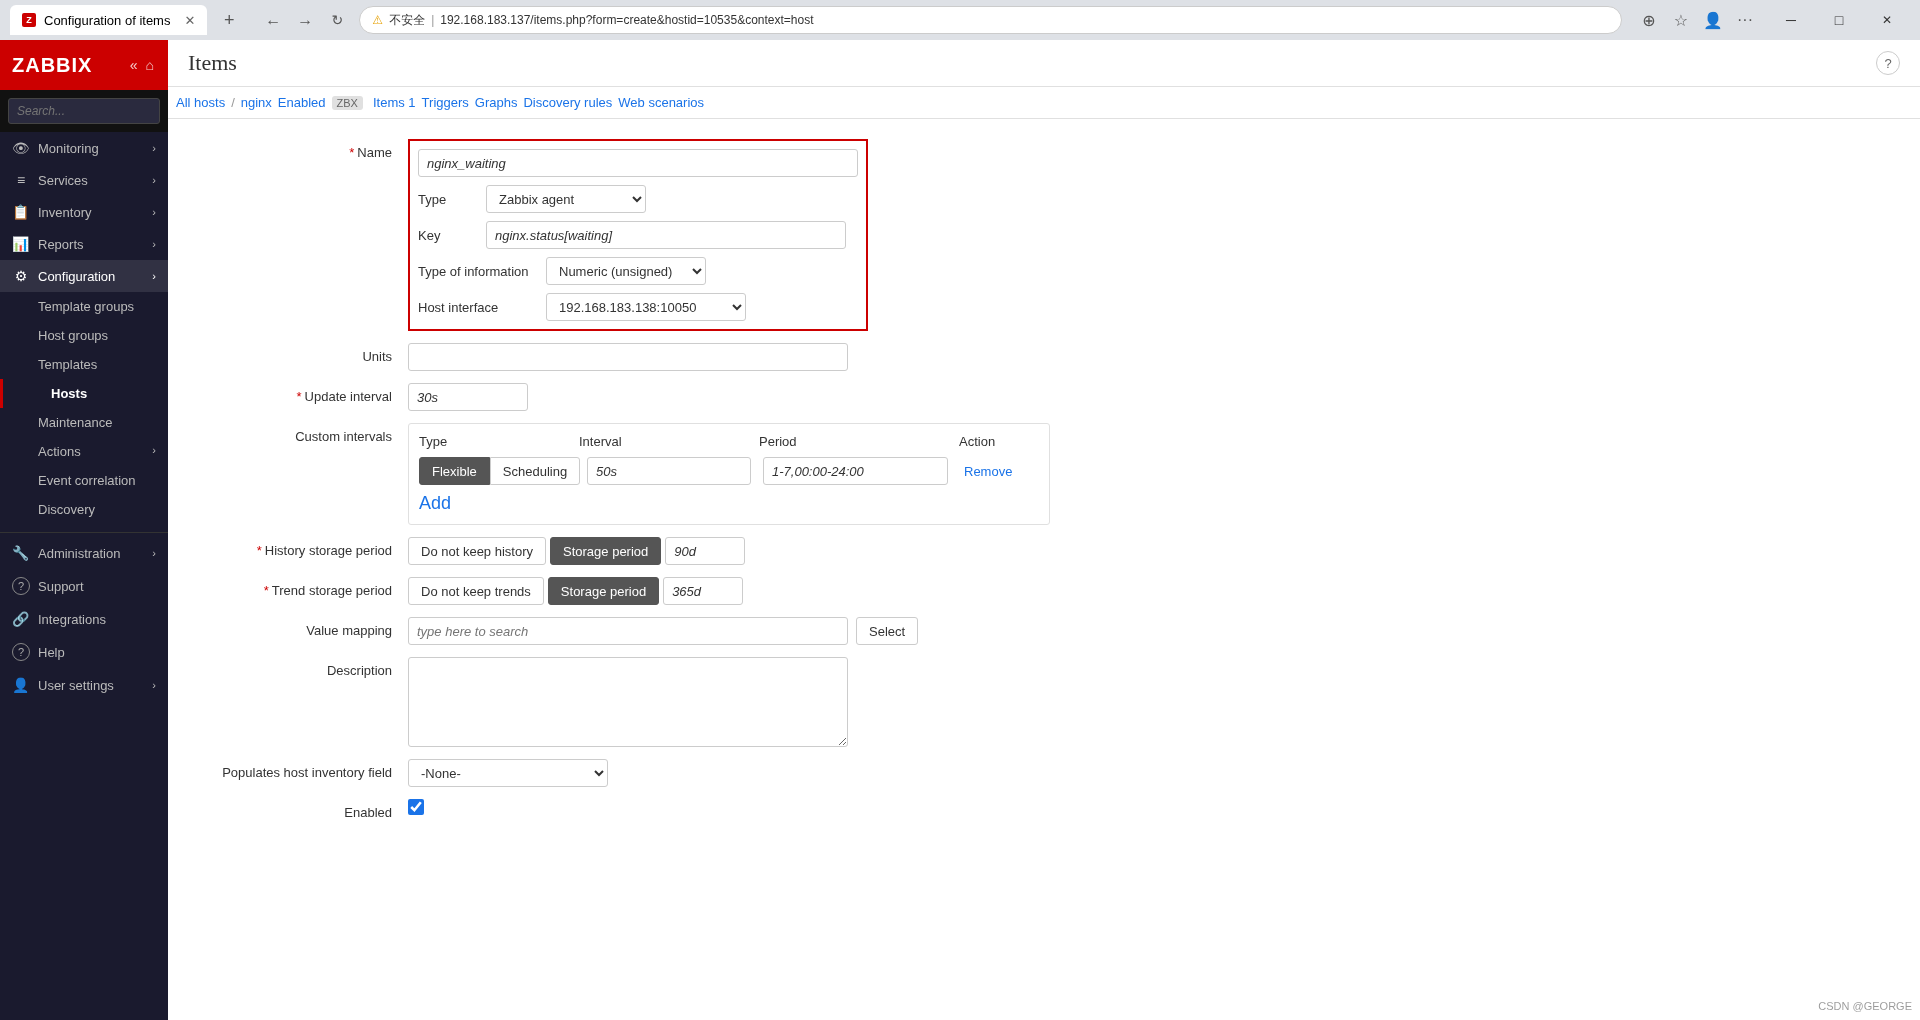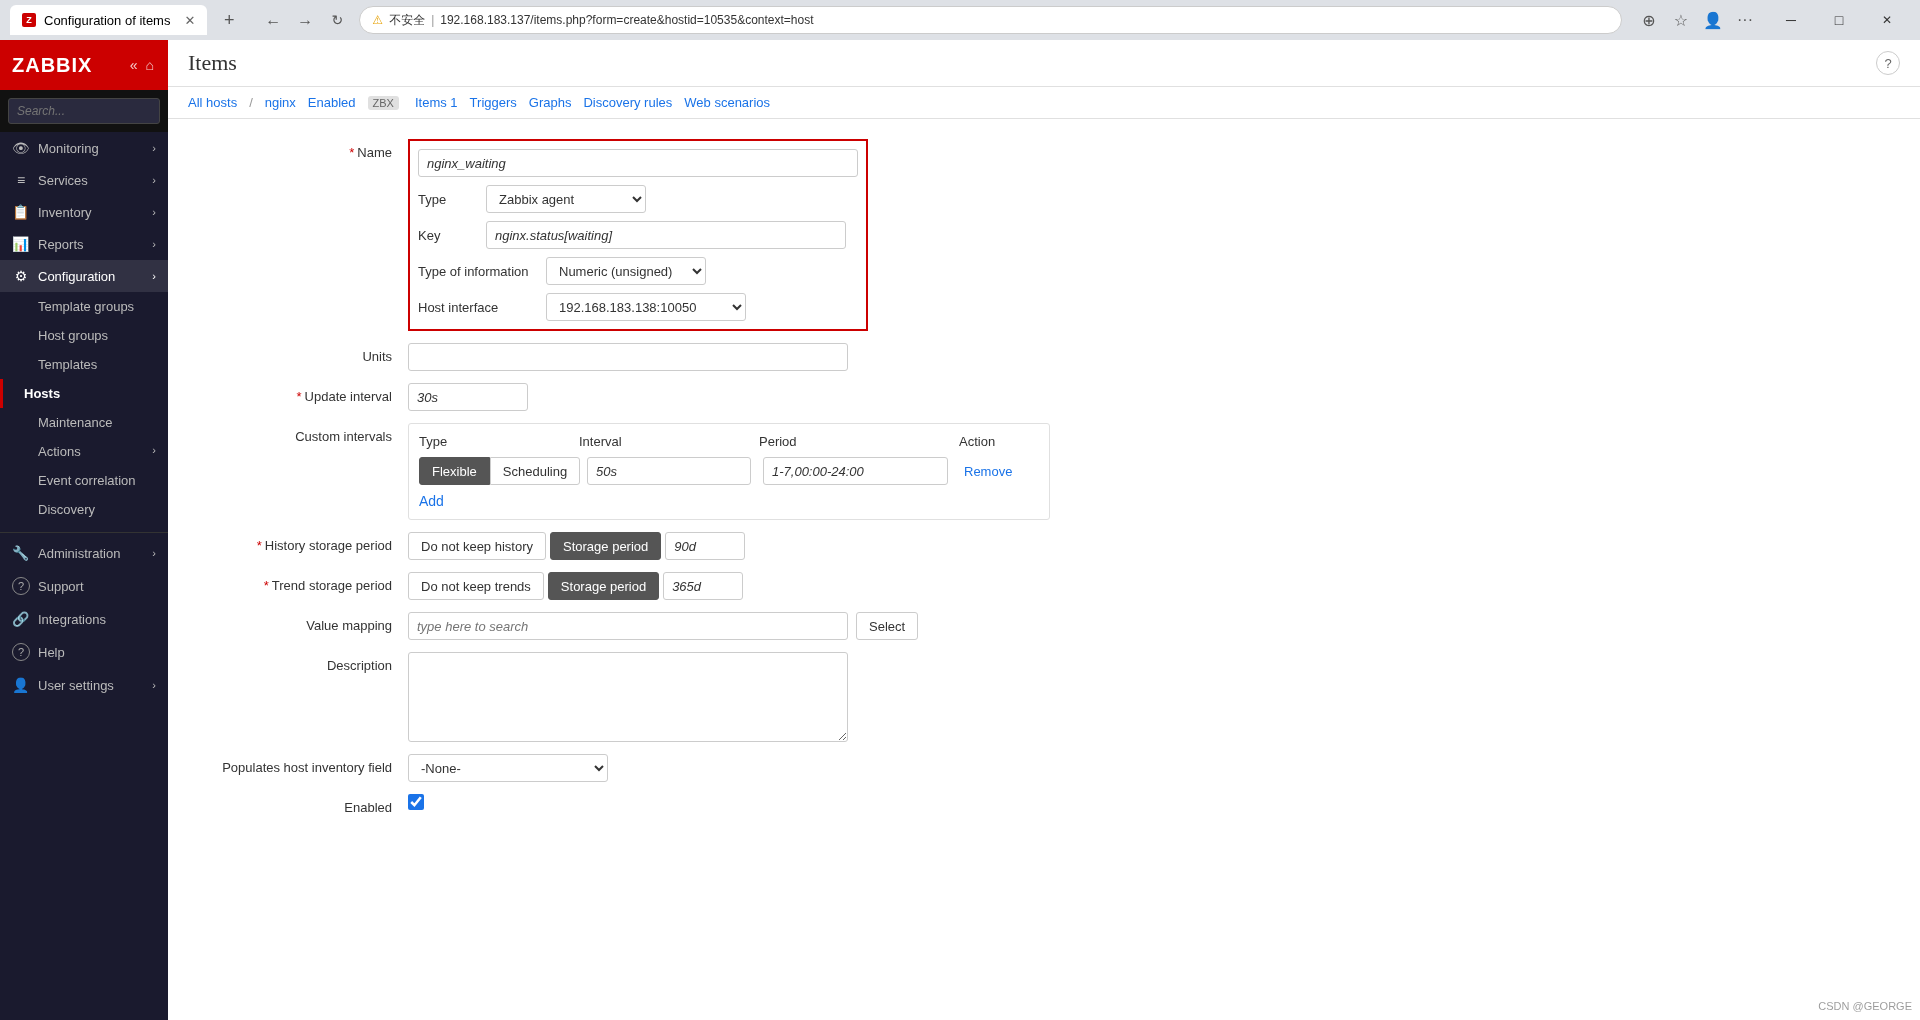--- a/index.html
+++ b/index.html
@@ -148,21 +148,21 @@
       justify-content: center;
       font-size: 14px;
       flex-shrink: 0;
     }
     .sub-nav-item {
       padding: 7px 12px 7px 38px;
       cursor: pointer;
       color: #bbb;
       font-size: 13px;
     }
-    .sub-nav-item.active { color: white; font-weight: bold; border-left: 3px solid #cc0000; padding-left: 21px; }
+    .sub-nav-item.active { color: white; font-weight: bold; border-left: 3px solid #cc0000; padding-left: 48px; }
 
     
     .main-content {
       flex: 1;
       display: flex;
       flex-direction: column;
       overflow: hidden;
       background: white;
     }
     .main-header {
@@ -184,24 +184,24 @@
       border-radius: 50%;
       border: 1px solid #ccc;
       display: flex; align-items: center; justify-content: center;
       cursor: pointer;
       font-size: 13px;
       color: #666;
     }
 
     
     .breadcrumb-bar {
-      padding: 8px 20px;
-      display: flex;
-      align-items: center;
-      gap: 12px;
+      padding: 8px 8px;
+      display: flex;
+      align-items: center;
+      gap: 6px;
       font-size: 13px;
       background: white;
       border-bottom: 1px solid #e0e0e0;
     }
     .breadcrumb-link {
       color: #1a73e8;
       cursor: pointer;
       text-decoration: none;
     }
     .breadcrumb-sep { color: #999; }
@@ -331,21 +331,21 @@
     .btn-group .btn {
       border-radius: 0;
     }
     .btn-group .btn:first-child { border-radius: 3px 0 0 3px; }
     .btn-group .btn:last-child { border-radius: 0 3px 3px 0; }
     .link-btn {
       color: #1a73e8;
       cursor: pointer;
       background: none;
       border: none;
-      font-size: 14px;
+      font-size: 18px;
       padding: 0;
     }
     .remove-link {
       color: #1a73e8;
       cursor: pointer;
       font-size: 13px;
     }
 
     
     .storage-row {

